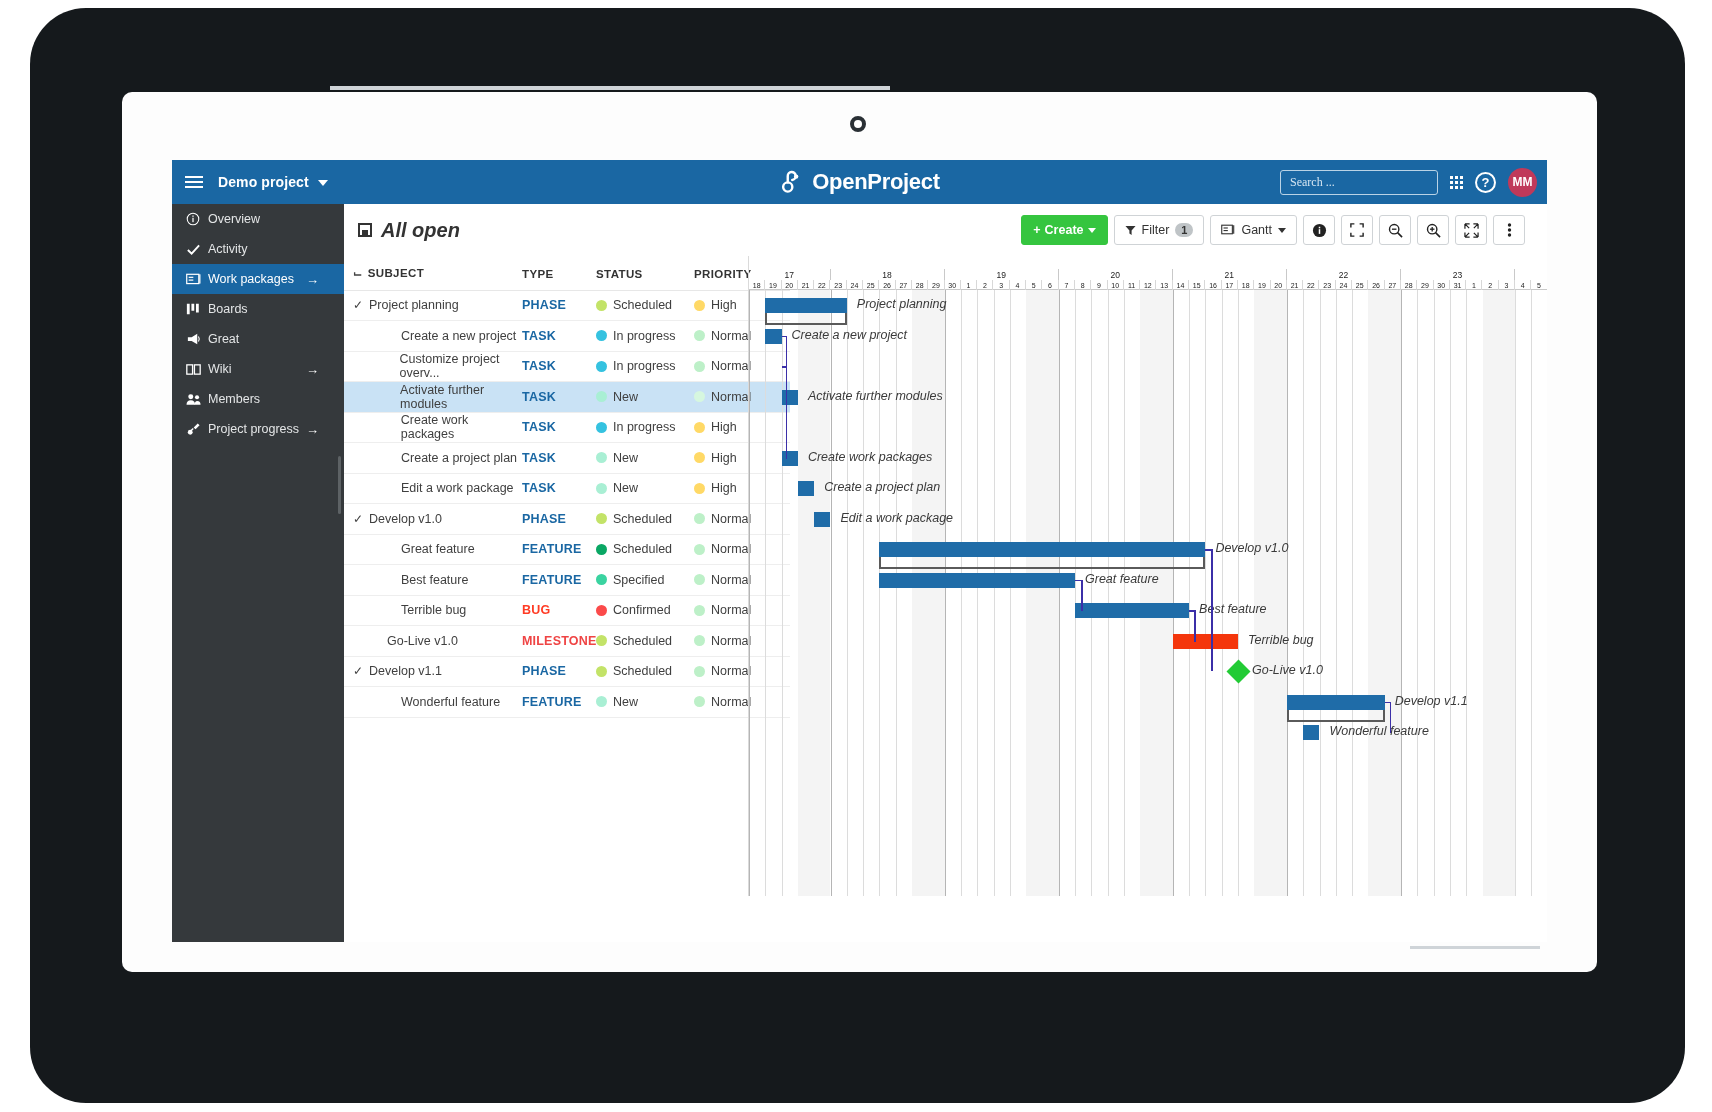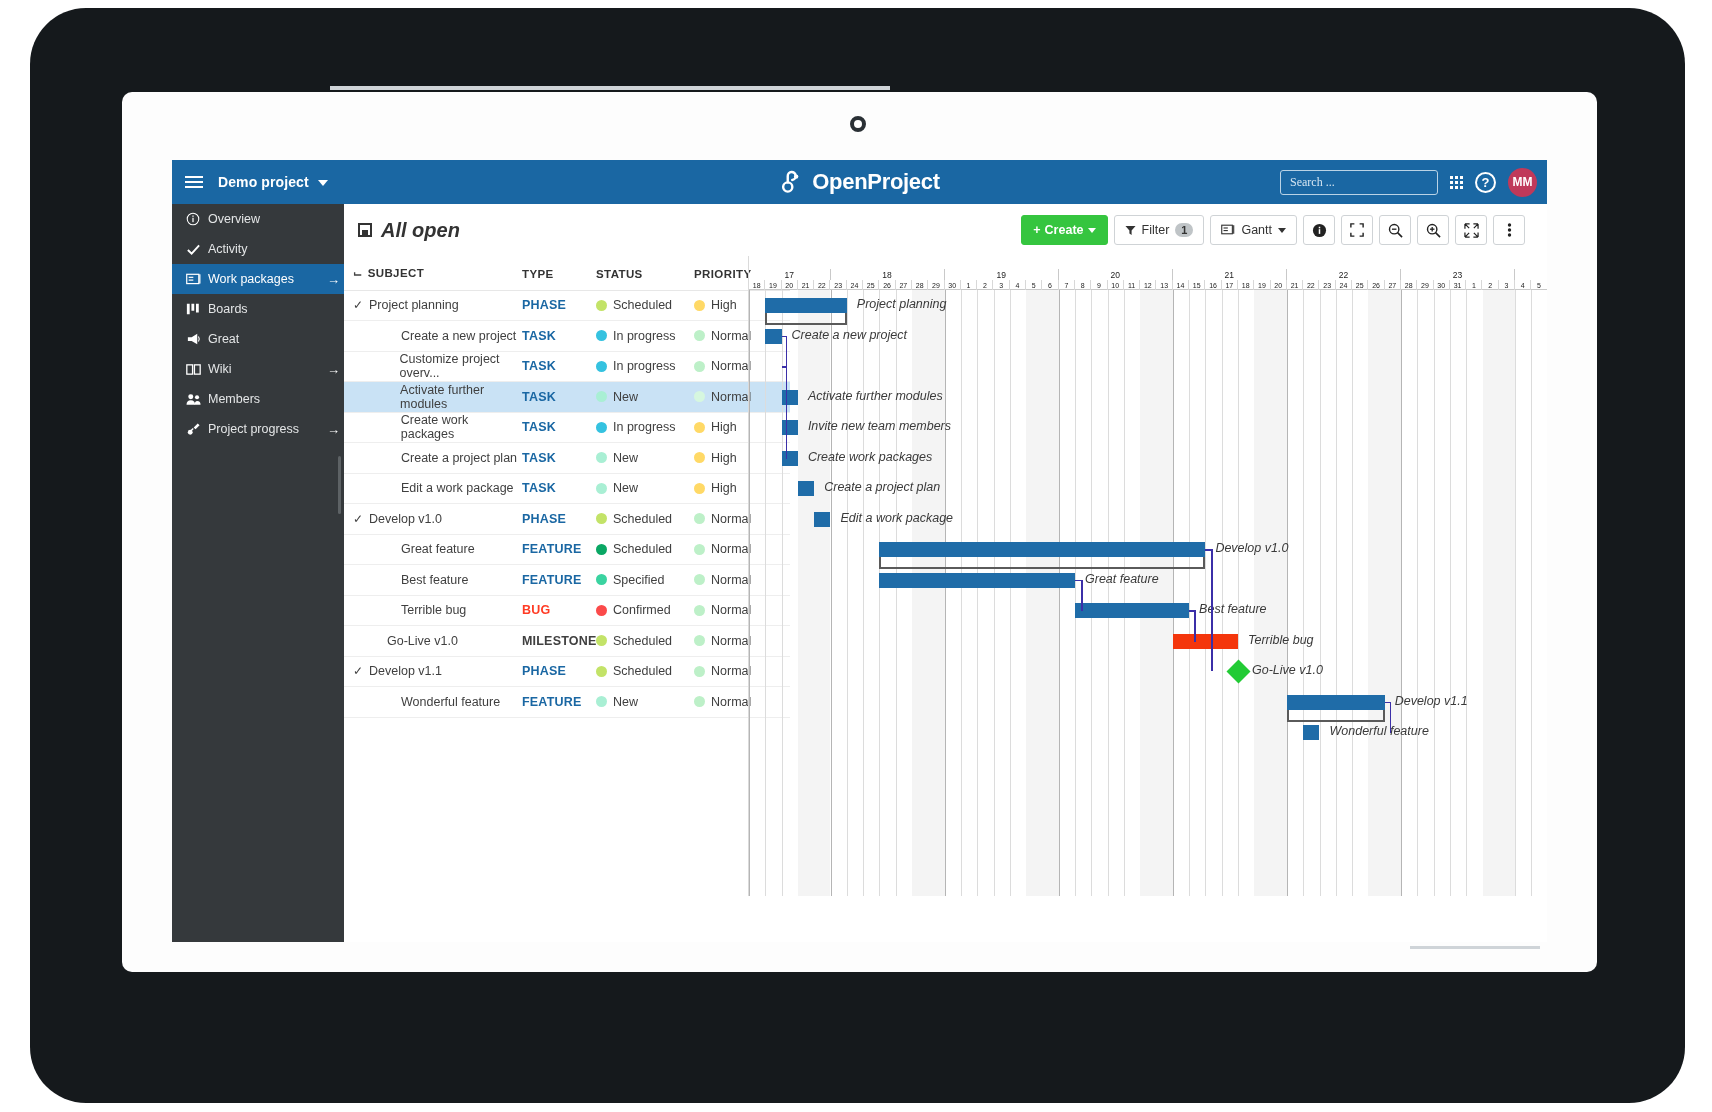--- a/index.html
+++ b/index.html
@@ -108,21 +108,21 @@
     display:flex;align-items:center;justify-content:center; cursor:pointer;
   }
 
   
   .sidebar {
     position:absolute; left:0; top:44px; width:172px; height:738px;
     background:#35393c;
   }
   .side-item {
     height: 30px; display:flex; align-items:center;
-    padding: 0 4px 0 14px; color:#e4e6e7; font-size:12.5px;
+    padding: 0 25px 0 14px; color:#e4e6e7; font-size:12.5px;
     cursor:pointer; position:relative;
   }
   .side-item.active { background:#1a67a3; color:#fff; }
   .side-ico {
     width:20px; display:flex; align-items:center; justify-content:flex-start;
     color:#fff; font-size:13px; flex:0 0 20px;
   }
   .side-label { flex:1; margin-left:2px; }
   .side-arrow { font-size:13px; color:#fff; }
   .side-scroll {
@@ -193,21 +193,21 @@
   .c-status { width:98px; }
   .c-prio { width:96px; }
   .row-hl td { background:#c9e2f5; border-bottom-color:#c9e2f5; }
   .subj-cell { display:flex; align-items:center; gap:6px; }
   .chk { color:#444; font-size:12px; width:10px; }
   .indent { padding-left:32px; }
   .indent2 { padding-left:18px; }
   .type { font-weight:bold; font-size:12.5px; letter-spacing:.2px; }
   .t-blue { color:#1a67a3; }
   .t-red  { color:#ff3b24; }
-  .t-green{ color:#404040; }
+  .t-green{ color:#ef4444; }
   .dotcell { display:flex; align-items:center; gap:6px; }
   .dot { width:11px;height:11px;border-radius:50%; flex:0 0 11px; }
   .sort-ico { font-size:11px; color:#444; margin-right:5px; }
 
   
   .gantt-head { position:relative; height:34px; border-bottom:1px solid #c9c9c9; }
   .g-months { position:absolute; left:0; top:0; height:13px; width:100%; }
   .g-weeks  { position:absolute; left:0; top:13px; height:11px; width:100%; }
   .g-days   { position:absolute; left:0; top:24px; height:10px; width:100%; }
   .g-cell {
@@ -915,24 +915,20 @@
                   <div class="glabel" style="left: 107.8px;">Project planning</div>
                 </div>
                 <div class="grow" style="top: 30.5px;">
                   <div class="bar" style="left: 16.3px; width: 16.3px; background: rgb(31, 108, 168);"></div>
                   <div class="glabel" style="left: 42.6px;">Create a new project</div>
                 </div>
                 <div class="grow" style="top: 91.5px;">
                   <div class="bar" style="left: 32.6px; width: 16.3px; background: rgb(31, 108, 168);"></div>
                   <div class="glabel" style="left: 58.9px;">Activate further modules</div>
                 </div>
-                <div class="grow" style="top: 122px;">
-                  <div class="bar" style="left: 32.6px; width: 16.3px; background: rgb(31, 108, 168);"></div>
-                  <div class="glabel" style="left: 58.9px;">Invite new team members</div>
-                </div>
                 <div class="grow" style="top: 152.5px;">
                   <div class="bar" style="left: 32.6px; width: 16.3px; background: rgb(31, 108, 168);"></div>
                   <div class="glabel" style="left: 58.9px;">Create work packages</div>
                 </div>
                 <div class="grow" style="top: 183px;">
                   <div class="bar" style="left: 48.9px; width: 16.3px; background: rgb(31, 108, 168);"></div>
                   <div class="glabel" style="left: 75.2px;">Create a project plan</div>
                 </div>
                 <div class="grow" style="top: 213.5px;">
                   <div class="bar" style="left: 65.2px; width: 16.3px; background: rgb(31, 108, 168);"></div>

